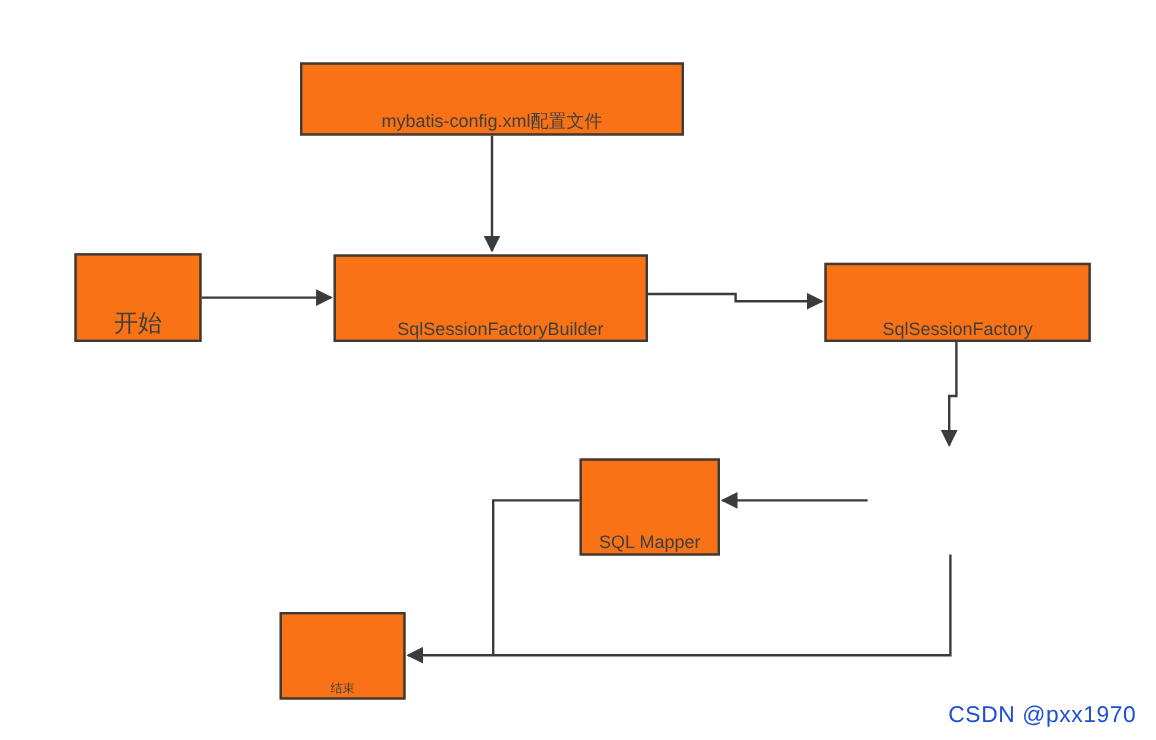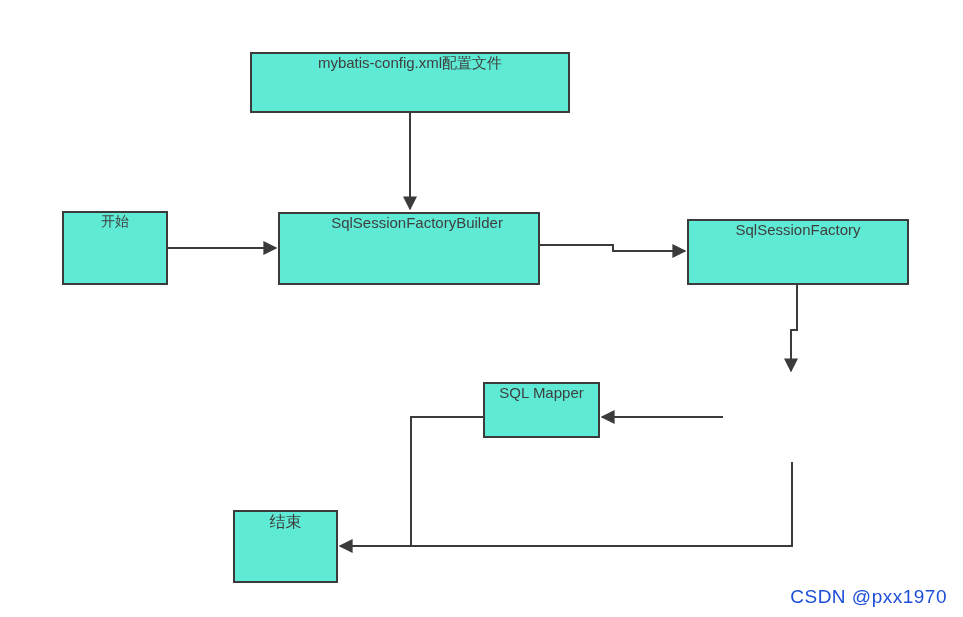--- a/index.html
+++ b/index.html
@@ -21,35 +21,35 @@
   }
   .edge {
     fill: none;
     stroke: #3b3b3b;
     stroke-width: 2;
   }
   .node {
     position: absolute;
     box-sizing: border-box;
     border: 2px solid #3b3b3b;
-    background: #5eead4;
+    background: #f97316;
     display: flex;
-    align-items: flex-start;
+    align-items: flex-end;
     justify-content: center;
     color: #3f3f3f;
     font-size: 15px;
     white-space: nowrap;
   }
   .node-config  { left: 250px; top: 52px;  width: 320px; height: 61px; }
-  .node-start   { left: 62px;  top: 211px; width: 106px; height: 74px; font-size: 14px; }
+  .node-start   { left: 62px;  top: 211px; width: 106px; height: 74px; font-size: 20px; }
   .node-builder { left: 278px; top: 212px; width: 262px; height: 73px; padding-left: 16px; }
   .node-factory { left: 687px; top: 219px; width: 222px; height: 66px; }
   .node-session { left: 723px; top: 373px; width: 139px; height: 89px; }
-  .node-mapper  { left: 483px; top: 382px; width: 117px; height: 56px; }
-  .node-end     { left: 233px; top: 510px; width: 105px; height: 73px; font-size: 16px; }
+  .node-mapper  { left: 483px; top: 382px; width: 117px; height: 81px; }
+  .node-end     { left: 233px; top: 510px; width: 105px; height: 73px; font-size: 10px; }
   .watermark {
     position: absolute;
     right: 16px;
     bottom: 9px;
     color: #1d4ed8;
     font-size: 19px;
     letter-spacing: 0.5px;
   }
 </style>
 </head>

